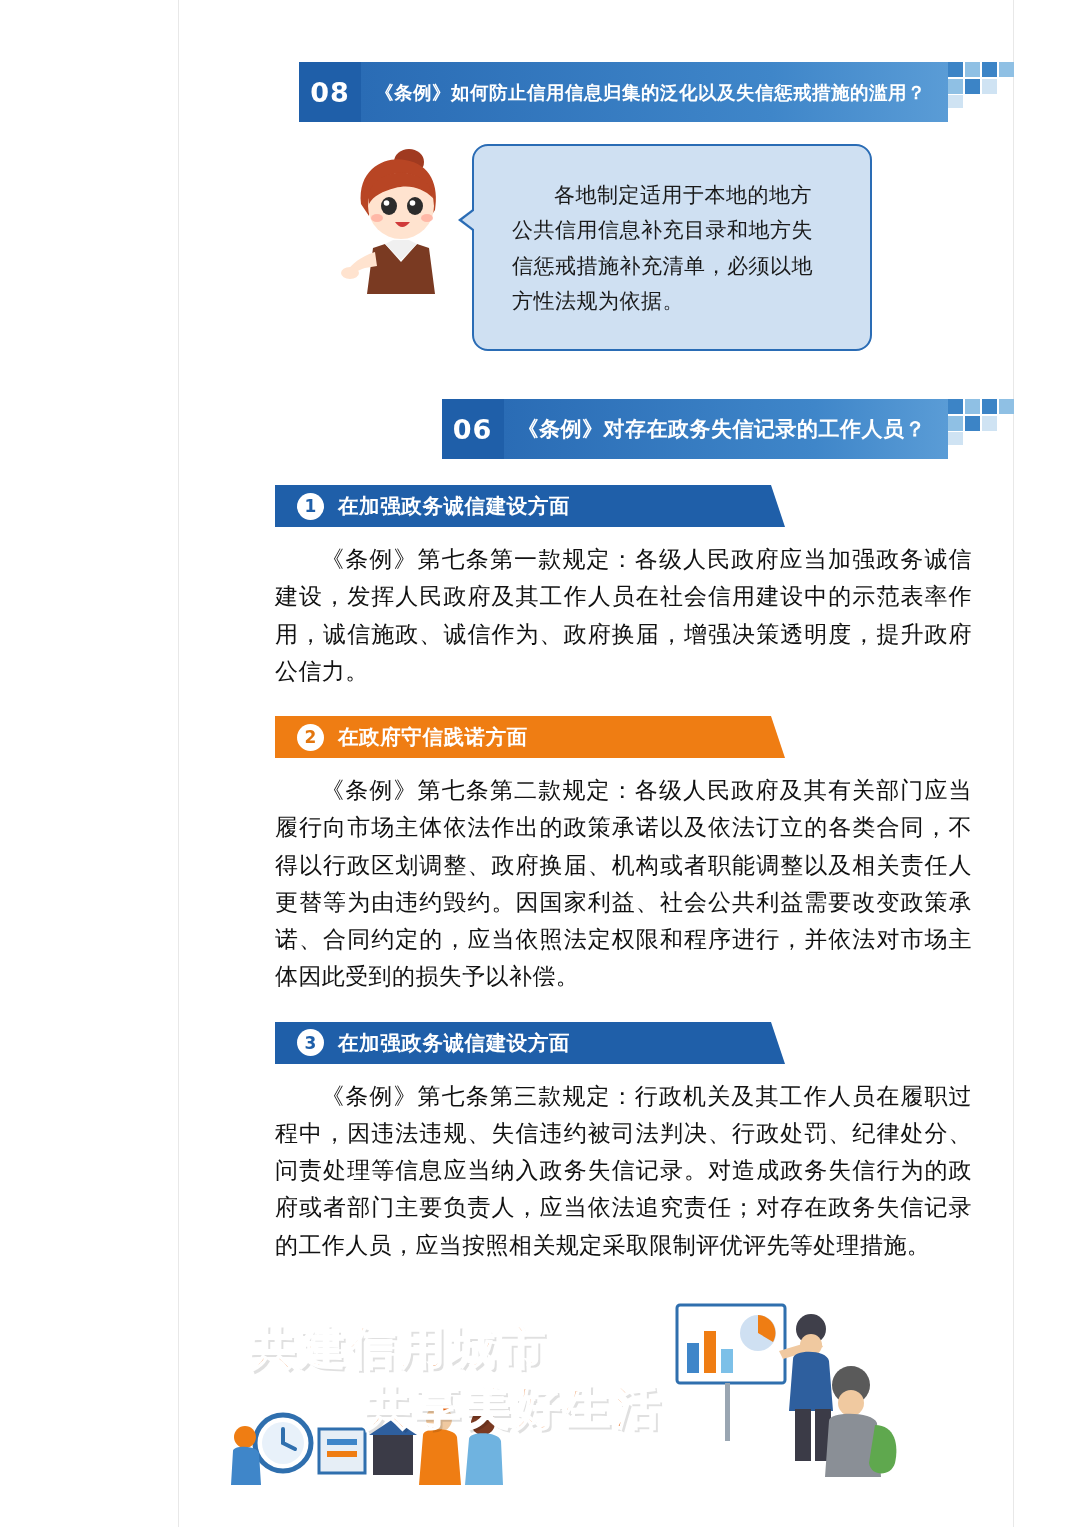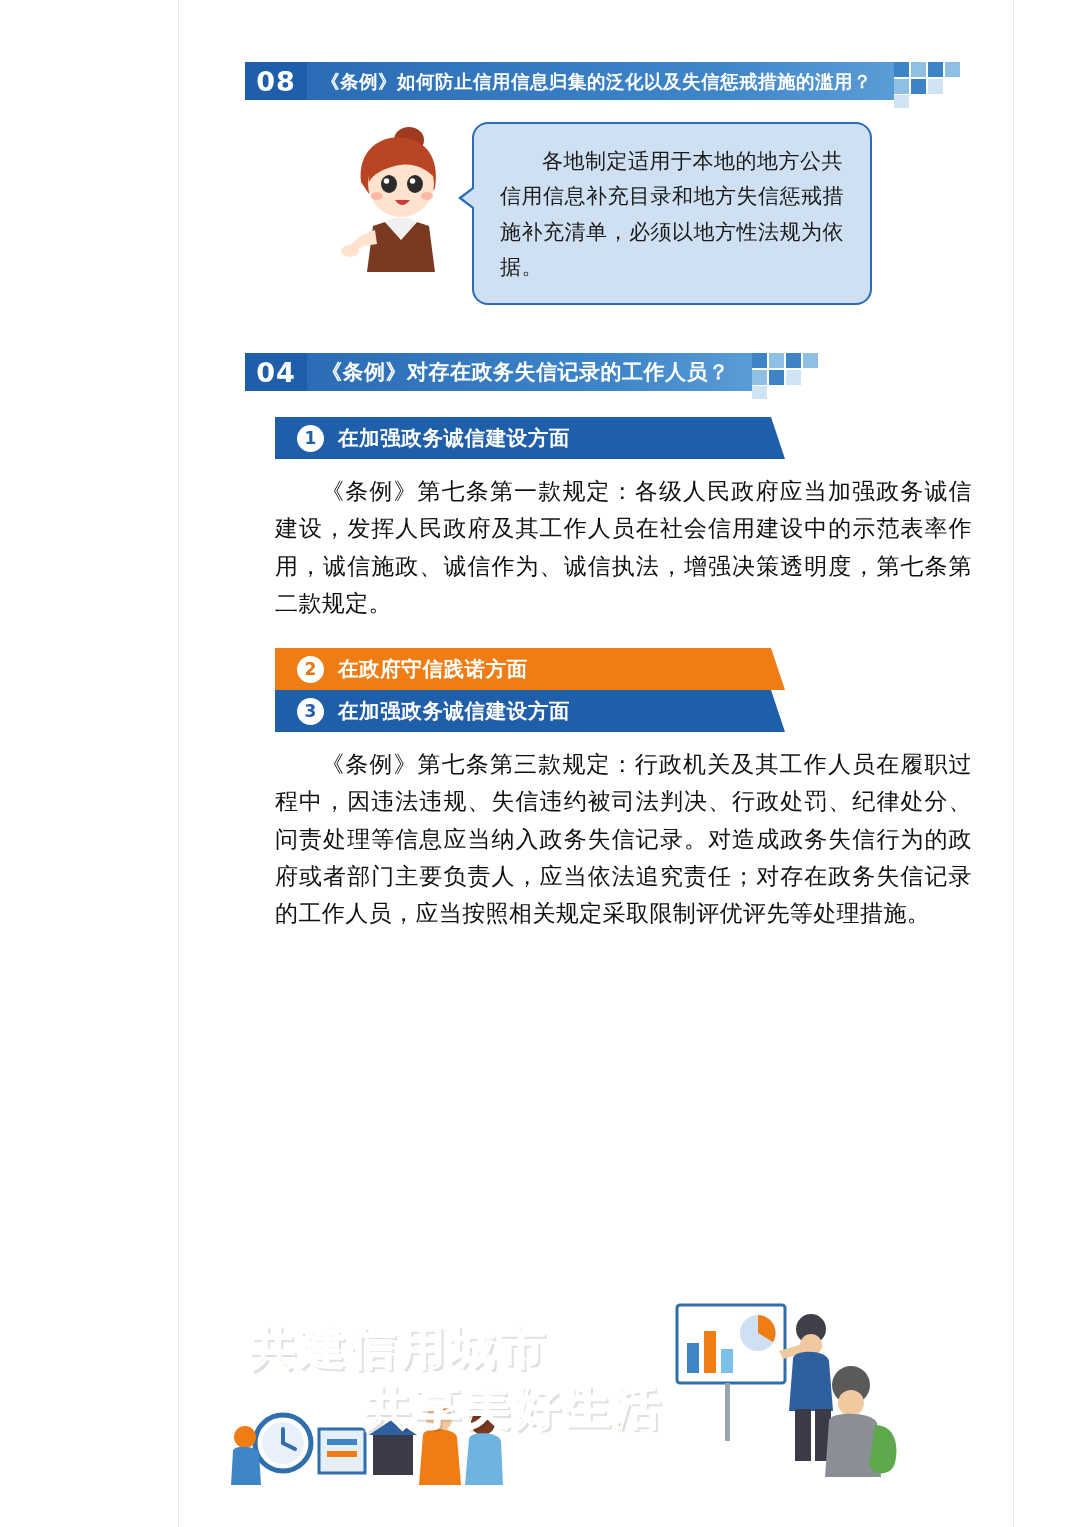--- a/index.html
+++ b/index.html
@@ -36,24 +36,25 @@
     position: absolute;
     left: 179px;
     top: 0;
     width: 835px;
     height: 1527px;
   }
 
   
   .q-band {
     position: relative;
-    height: 38px;
+    height: 60px;
     margin: 0 0 0 66px;
     display: flex;
     align-items: stretch;
+    justify-content: flex-end;
   }
   .q-num {
     width: 62px;
     background: #1f5fa9;
     color: #ffffff;
     font-size: 27px;
     font-weight: bold;
     display: flex;
     align-items: center;
     justify-content: center;
@@ -110,21 +111,21 @@
     margin-left: 8px;
     width: 400px;
     min-height: 155px;
     background: #cfe0f2;
     border: 2px solid #2a6cb5;
     border-radius: 16px;
     padding: 20px 26px 18px 26px;
     box-sizing: border-box;
   }
   .bubble p {
-    margin: 0;
+    margin: 12px;
     font-size: 21px;
     line-height: 1.68;
     color: #1a1a1a;
     text-indent: 2em;
     letter-spacing: 0.5px;
     font-family: "DejaVu Sans", "Liberation Sans", sans-serif;
   }
   .bubble:before {
     content: "";
     position: absolute;
@@ -284,21 +285,21 @@
           <path d="M46 100 L62 116 L78 100 L70 96 L54 96 Z" fill="#f0f0f0"></path>
         </svg>
       </div>
       <div class="bubble">
         <p>各地制定适用于本地的地方公共信用信息补充目录和地方失信惩戒措施补充清单，必须以地方性法规为依据。</p>
       </div>
     </div>
 
     <div style="height:48px"></div>
     <div class="q-band">
-      <div class="q-num">04</div>
+      <div class="q-num">06</div>
       <div class="q-text big">《条例》对存在政务失信记录的工作人员？</div>
       <div class="q-tail">
         <i></i>
           <i></i>
           <i></i>
           <i></i>
           <i></i>
           <i></i>
           <i></i>
           <i></i>
@@ -309,31 +310,32 @@
 
     <div class="sec-bar blue">
       <div class="shape">
         <svg width="510" height="42" viewBox="0 0 510 42" preserveAspectRatio="none" xmlns="http://www.w3.org/2000/svg">
           <path d="M0 0 H496 L510 42 H0 Z" fill="#1f5fa9"></path>
         </svg>
       </div>
       <div class="circ">1</div>
       <div class="lbl">在加强政务诚信建设方面</div>
     </div>
-    <div class="para">《条例》第七条第一款规定：各级人民政府应当加强政务诚信建设，发挥人民政府及其工作人员在社会信用建设中的示范表率作用，诚信施政、诚信作为、诚信执法，增强决策透明度，第七条第二款规定。</div>
+    <div class="para">《条例》第七条第一款规定：各级人民政府应当加强政务诚信建设，发挥人民政府及其工作人员在社会信用建设中的示范表率作用，诚信施政、诚信作为、政府换届，增强决策透明度，提升政府公信力。</div>
 
     <div class="sec-bar orange">
       <div class="shape">
         <svg width="510" height="42" viewBox="0 0 510 42" preserveAspectRatio="none" xmlns="http://www.w3.org/2000/svg">
           <path d="M0 0 H496 L510 42 H0 Z" fill="#ef7d13"></path>
         </svg>
       </div>
       <div class="circ">2</div>
       <div class="lbl">在政府守信践诺方面</div>
     </div>
+    <div class="para">《条例》第七条第二款规定：各级人民政府及其有关部门应当履行向市场主体依法作出的政策承诺以及依法订立的各类合同，不得以行政区划调整、政府换届、机构或者职能调整以及相关责任人更替等为由违约毁约。因国家利益、社会公共利益需要改变政策承诺、合同约定的，应当依照法定权限和程序进行，并依法对市场主体因此受到的损失予以补偿。</div>
 
     <div class="sec-bar blue">
       <div class="shape">
         <svg width="510" height="42" viewBox="0 0 510 42" preserveAspectRatio="none" xmlns="http://www.w3.org/2000/svg">
           <path d="M0 0 H496 L510 42 H0 Z" fill="#1f5fa9"></path>
         </svg>
       </div>
       <div class="circ">3</div>
       <div class="lbl">在加强政务诚信建设方面</div>
     </div>

